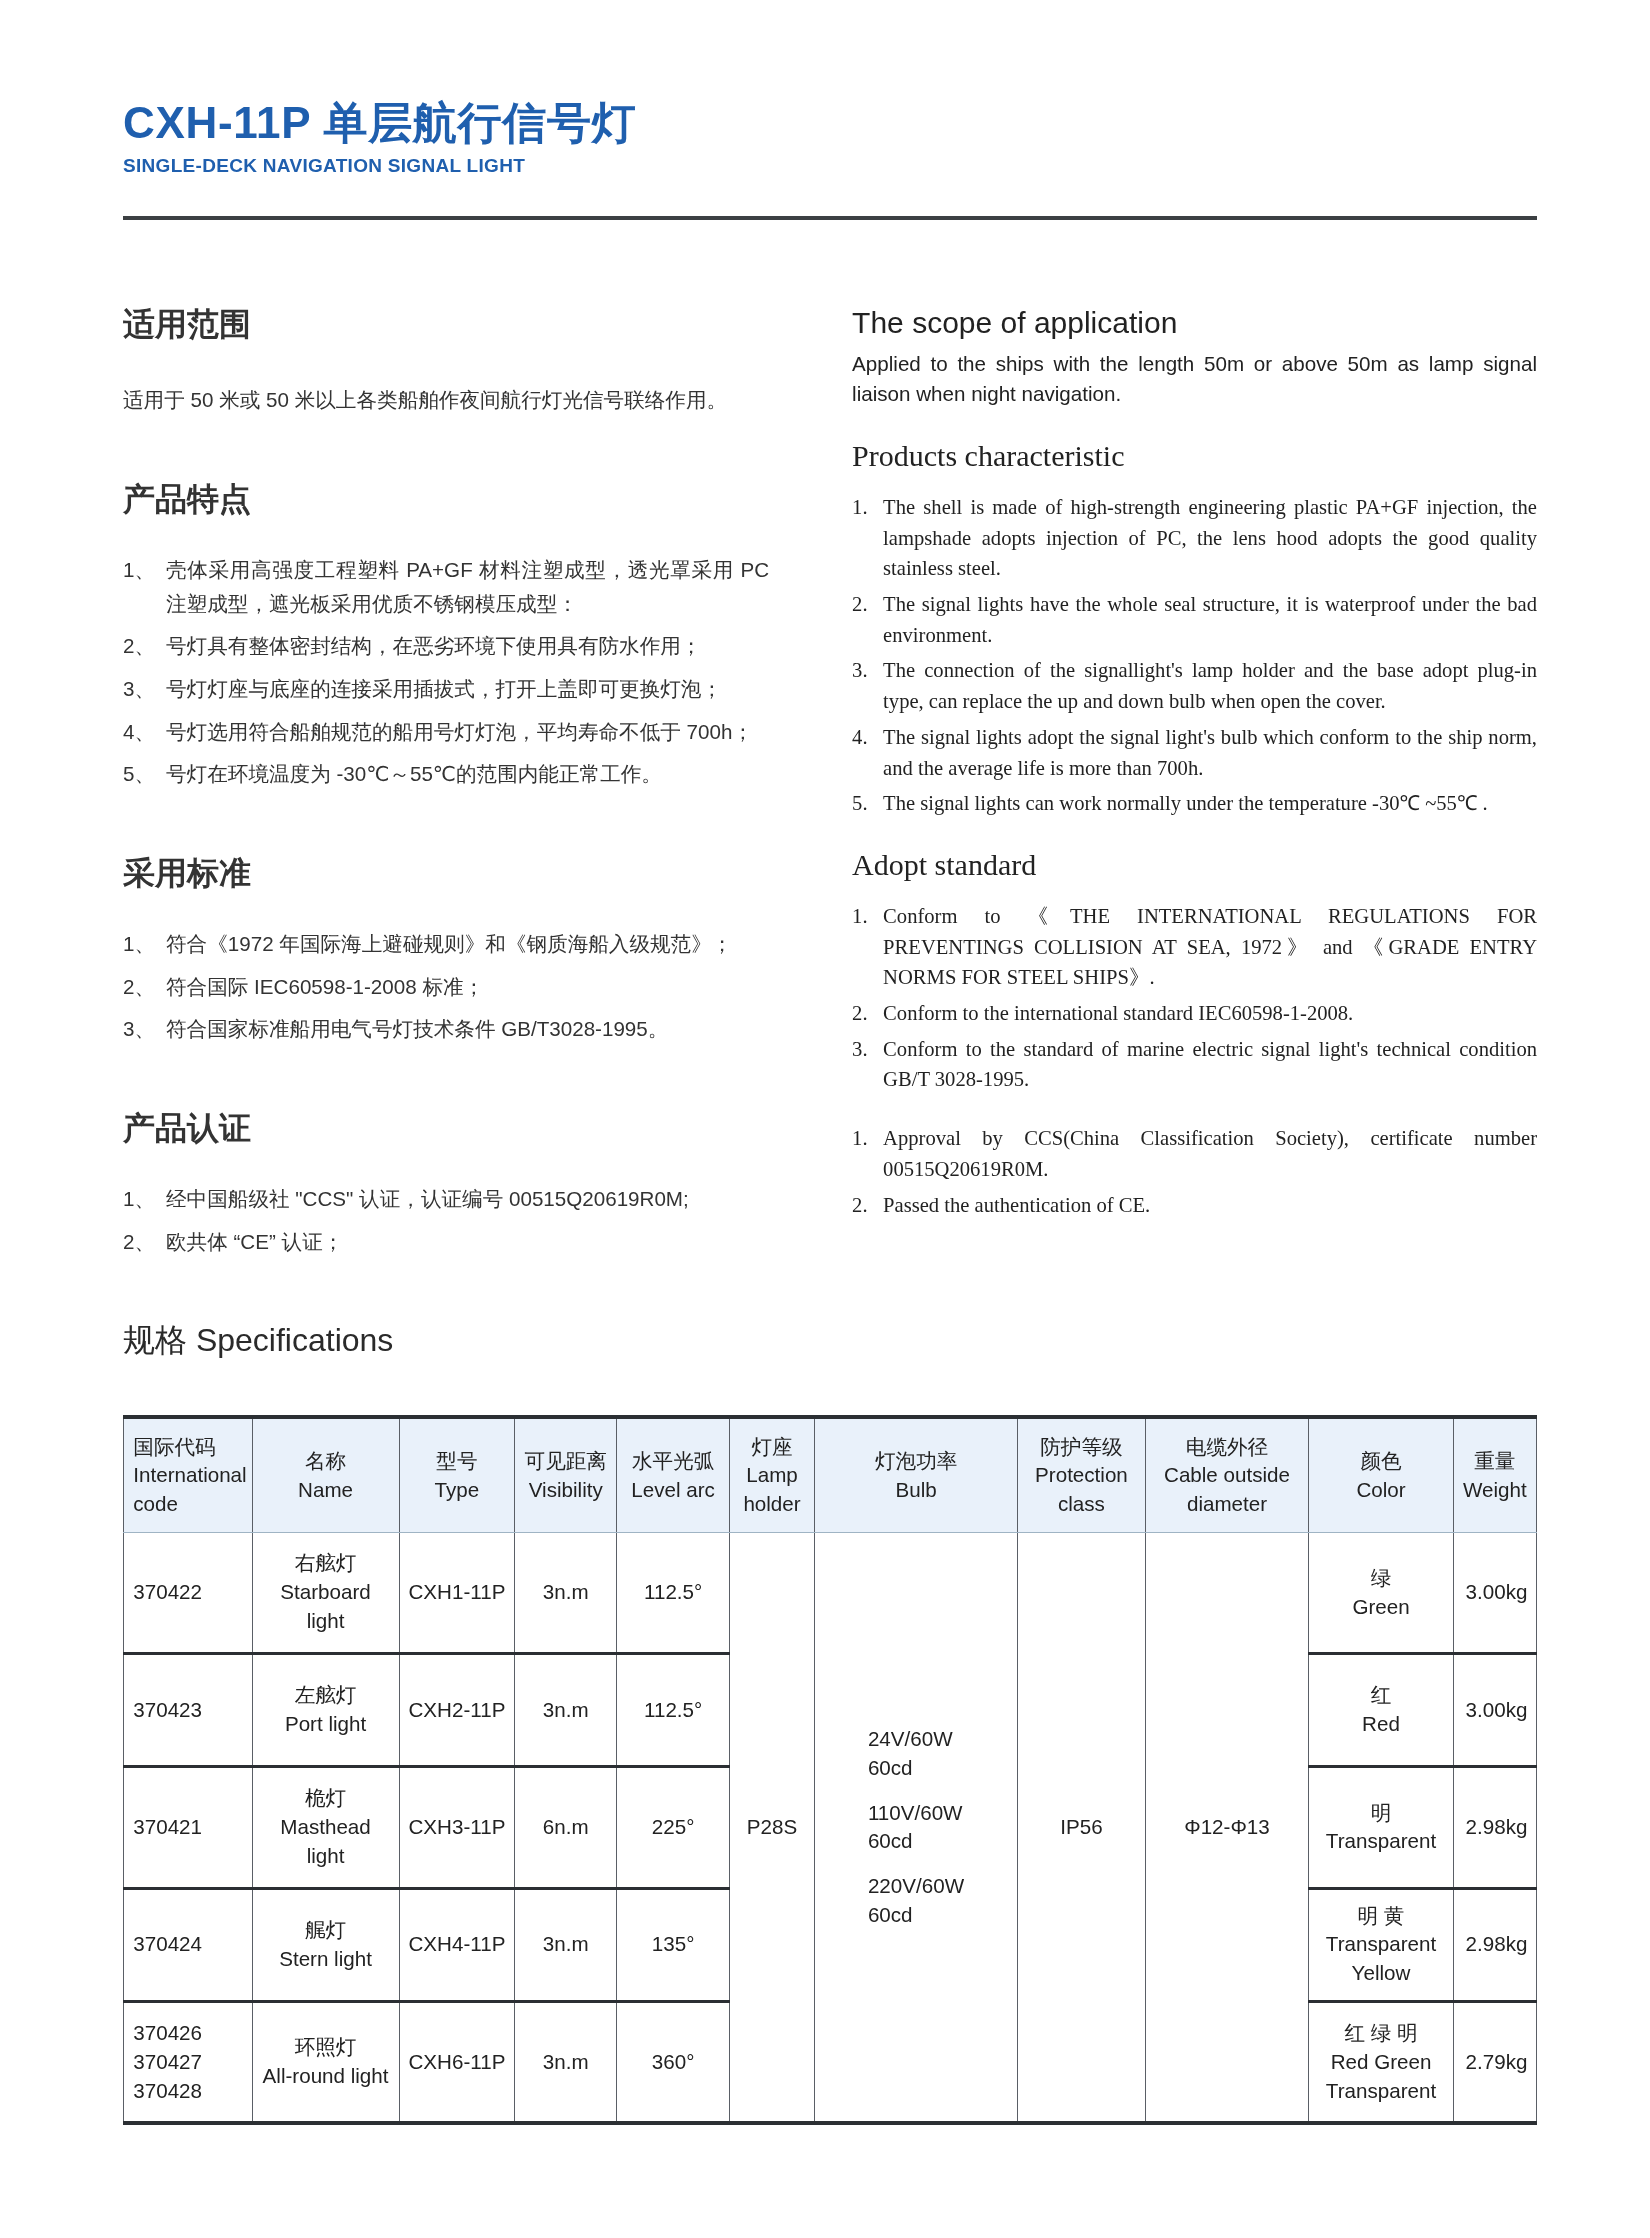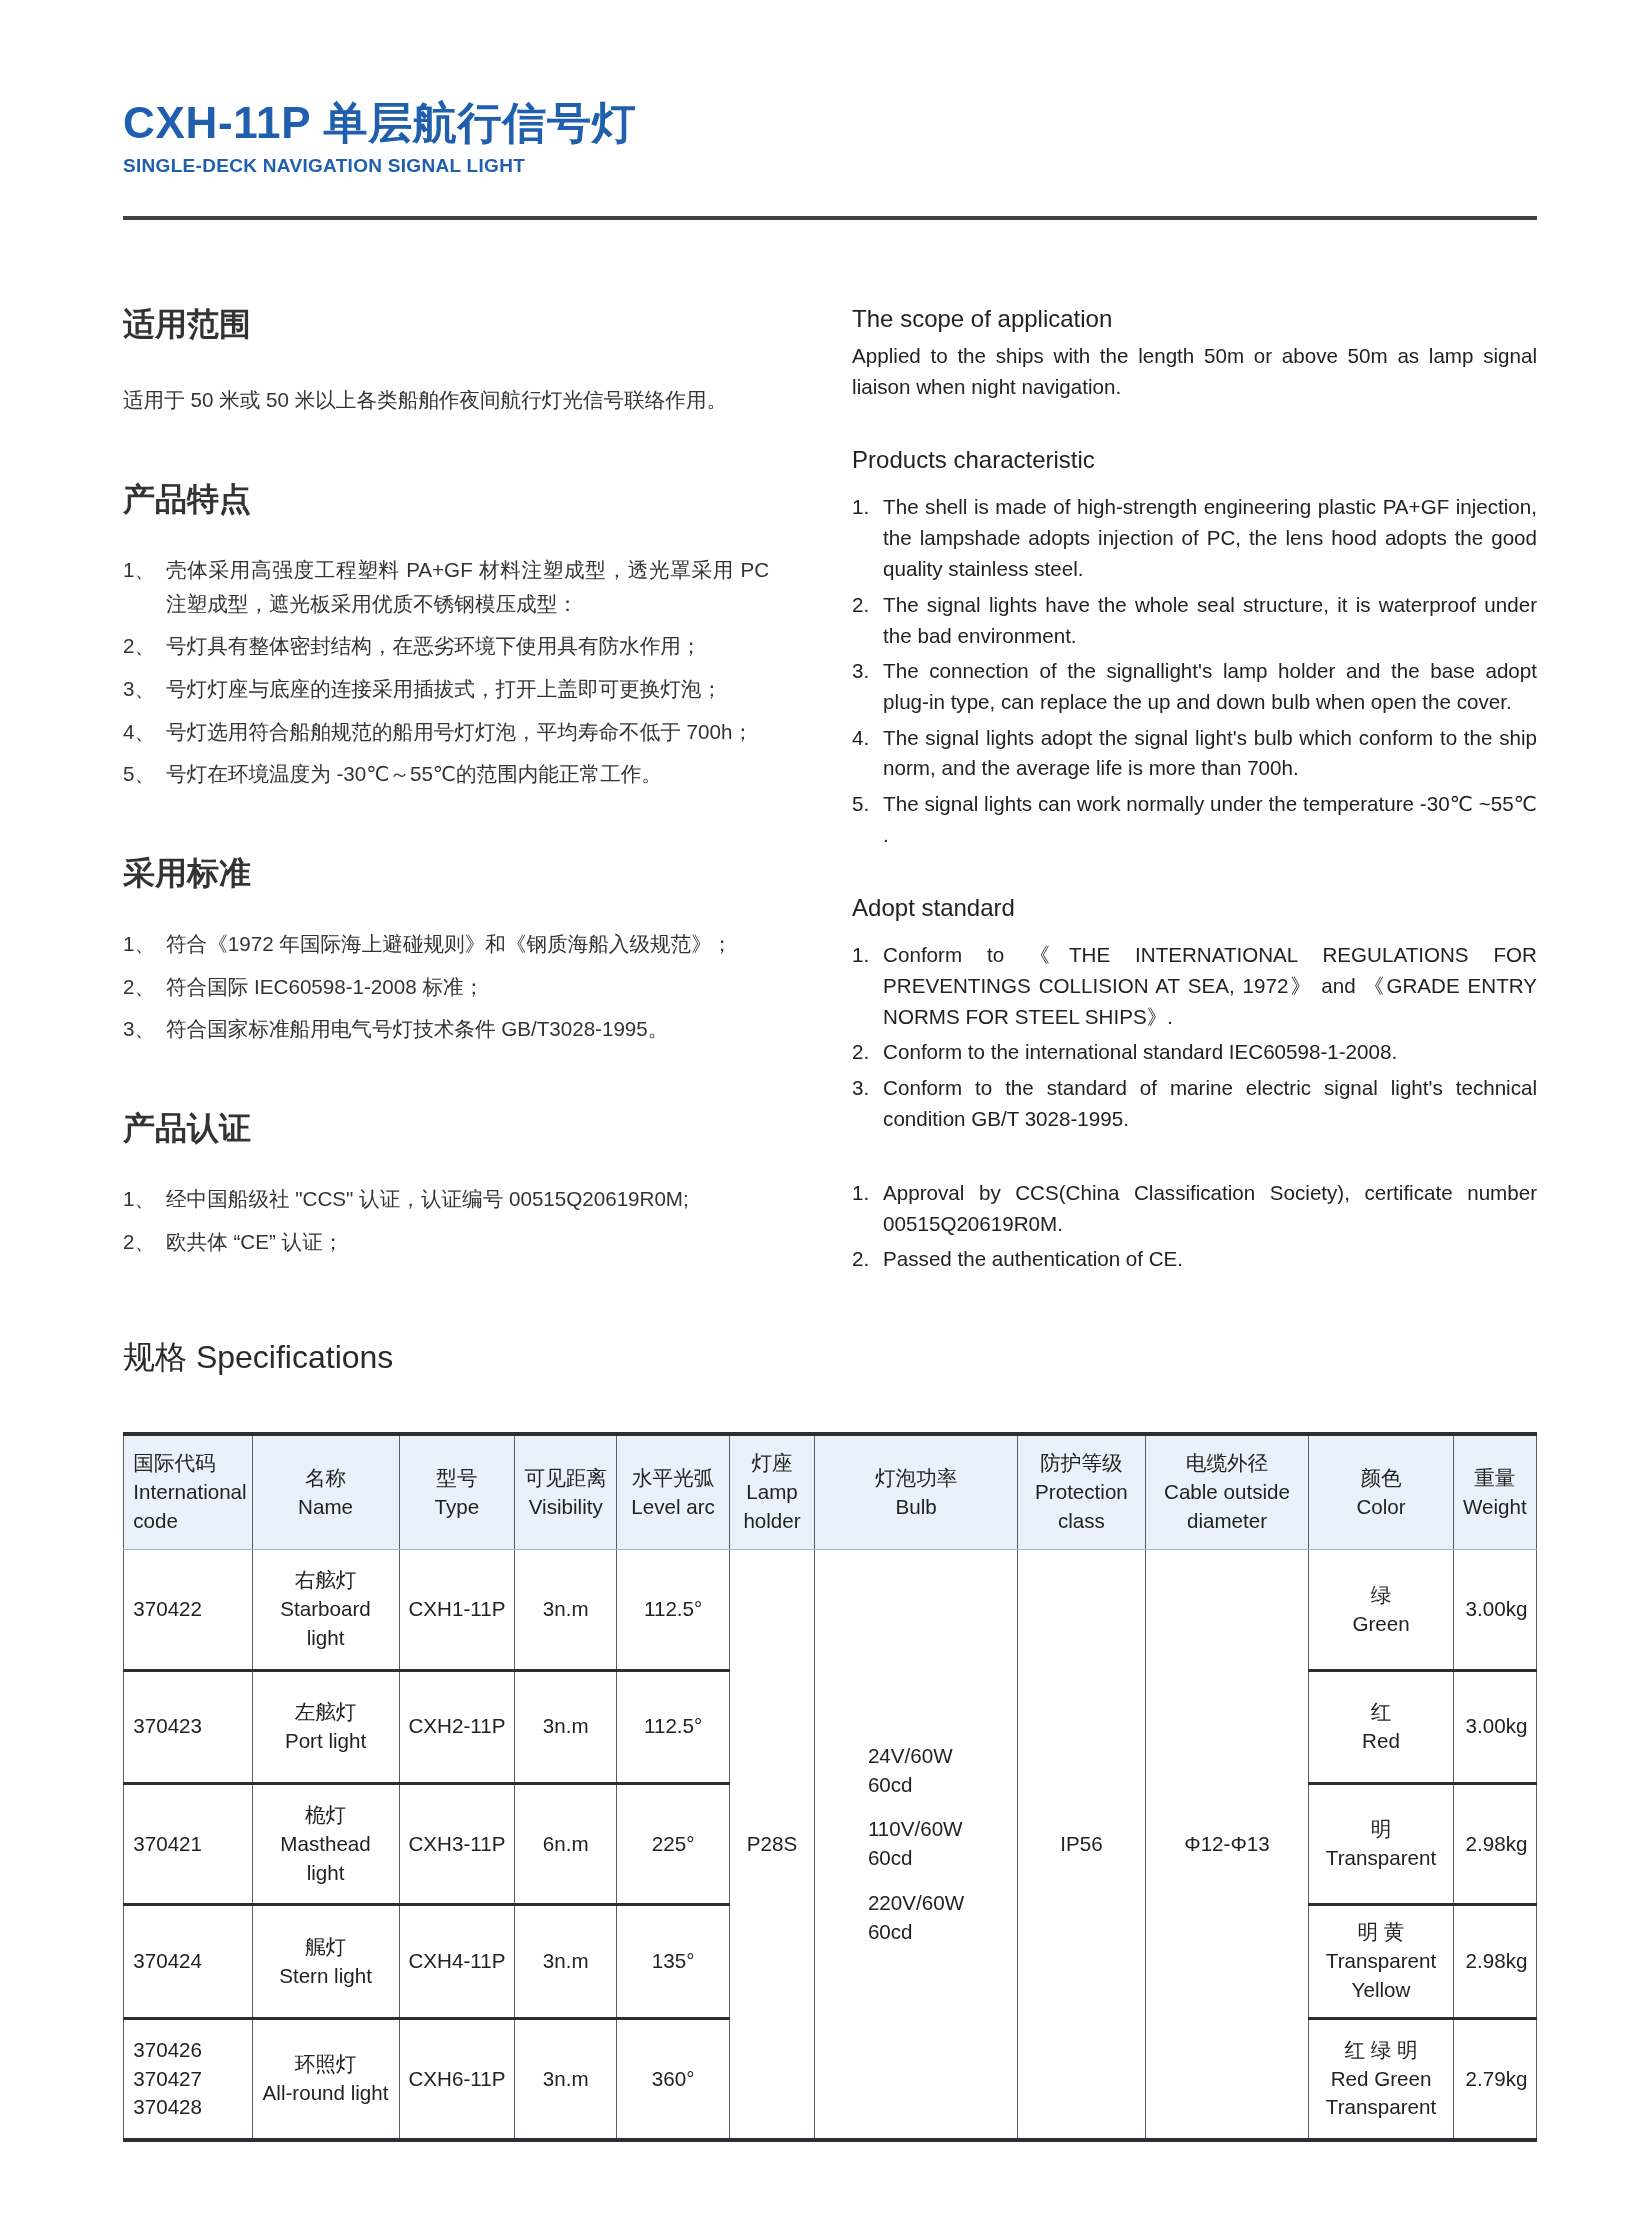--- a/index.html
+++ b/index.html
@@ -13,24 +13,24 @@
   
   .doc-title{font-size:44px;line-height:1.15;font-weight:700;color:#1f5fae;letter-spacing:0.7px;}
   .doc-subtitle{font-size:19px;font-weight:700;color:#1f5fae;margin-top:6.7px;letter-spacing:0.3px;}
   .title-rule{height:3.3px;background:#3c4043;margin-top:39px;border:none;}
 
   
   .cols{display:grid;grid-template-columns:1fr 1.06fr;column-gap:83px;margin-top:85px;align-items:start;}
   .col{min-width:0;}
 
   section.zh + section.zh{margin-top:63px;}
-  section.en + section.en{margin-top:43px;}
+  section.en + section.en{margin-top:28px;font-family:Liberation Serif, serif;}
 
   h2{margin:0;font-size:32px;font-weight:700;color:#333;line-height:1.2;}
-  h2.en-h{font-weight:400;color:#222;font-size:24px;}
+  h2.en-h{font-weight:400;color:#222;font-size:30px;}
 
   .para-zh{margin-top:41px;font-size:20.6px;line-height:1.6;color:#333;}
   .para-en{margin-top:8px;font-size:20.6px;line-height:1.5;color:#222;text-align:justify;}
 
   ul.plist{list-style:none;margin:0;padding:0;}
   .zh ul.plist{margin-top:35px;}
   .en ul.plist{margin-top:17.3px;}
   ul.plist li{display:flex;font-size:20.6px;color:#333;}
   .zh ul.plist li{line-height:1.62;margin-bottom:9.3px;}
   .en ul.plist li{line-height:1.5;margin-bottom:4.7px;color:#222;}

